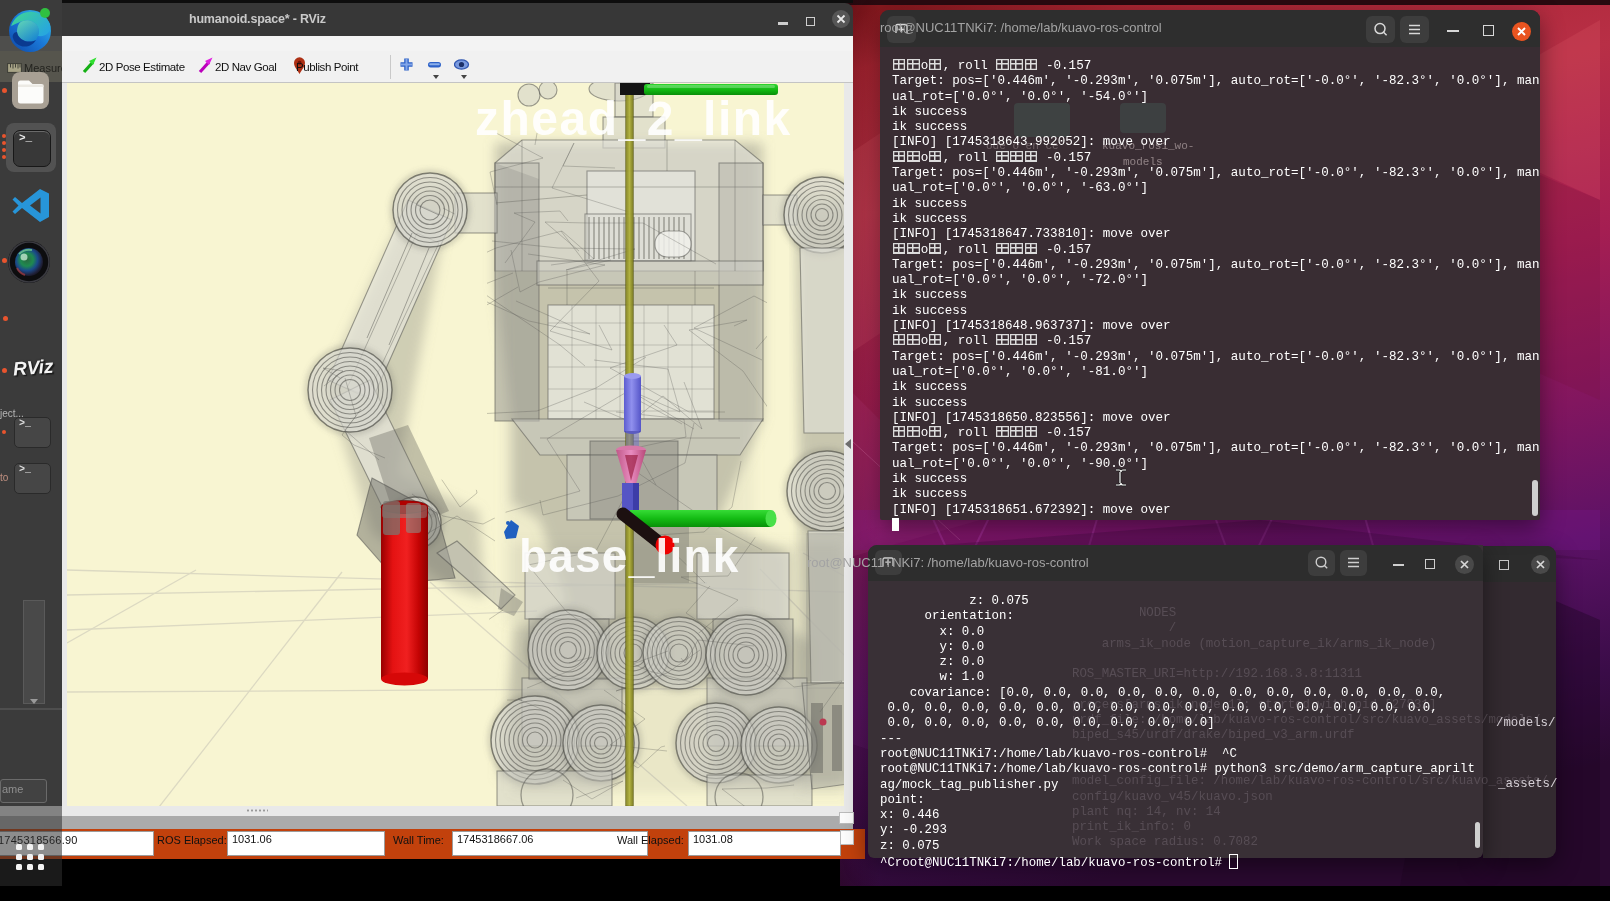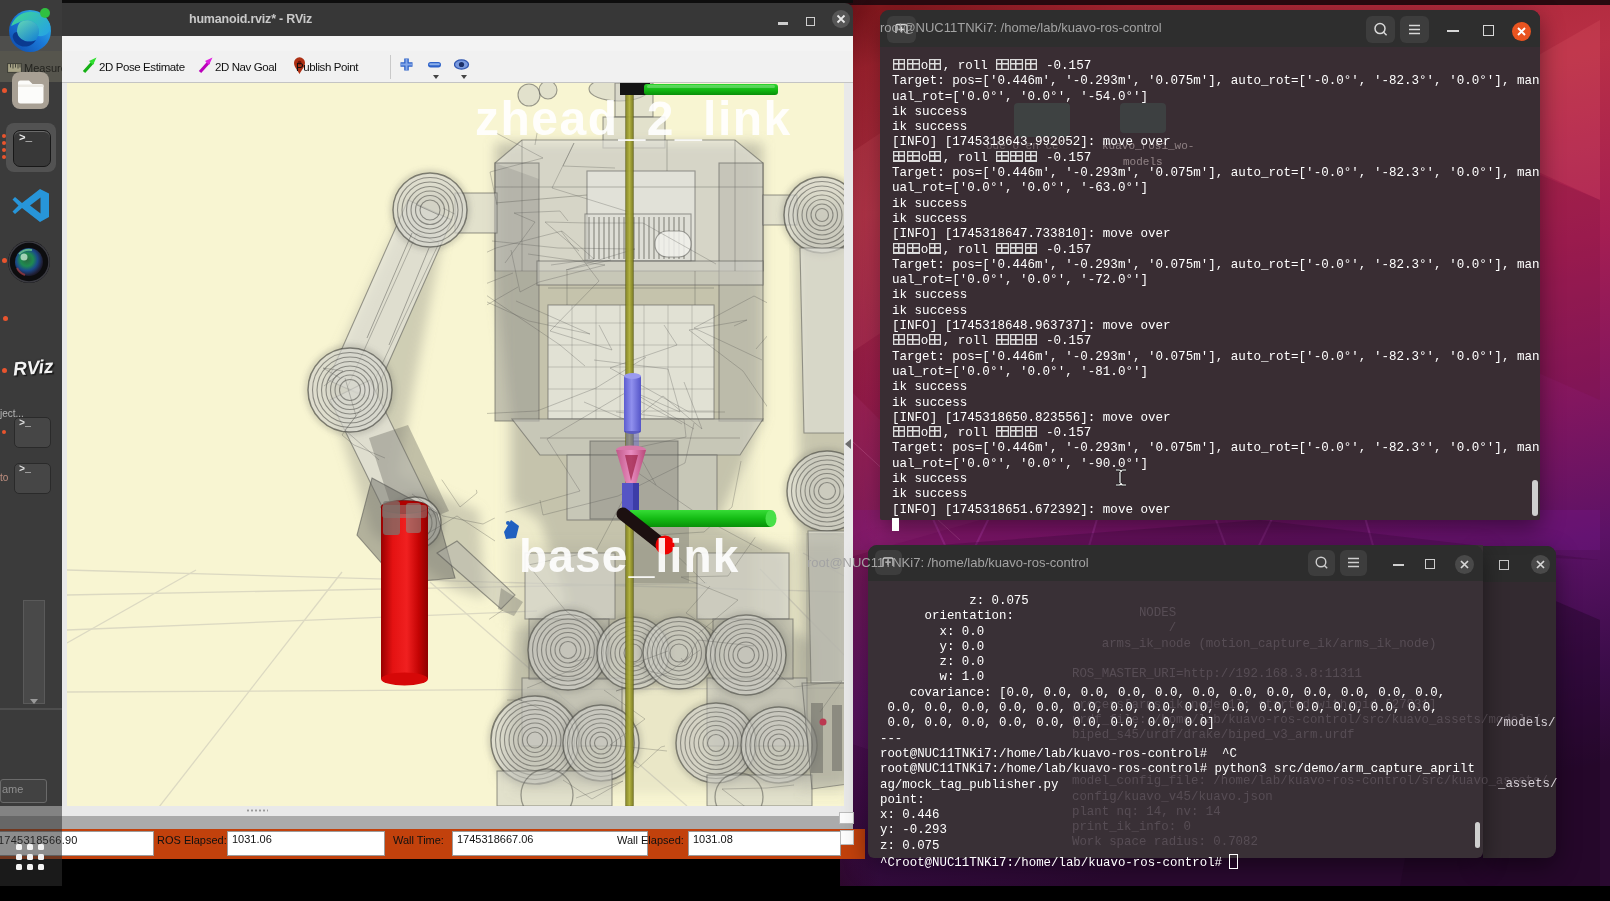--- a/index.html
+++ b/index.html
@@ -72,21 +72,21 @@
 <polygon points="100,545 420,520 760,560 420,545" fill="rgba(60,10,60,.3)"></polygon>
 <polygon points="620,560 760,620 760,886 560,886" fill="rgba(30,5,35,.4)"></polygon>
 <polygon points="0,560 120,600 60,760 0,740" fill="rgba(150,60,170,.10)"></polygon>
 <line x1="60" y1="300" x2="200" y2="80" stroke="rgba(255,150,150,.22)" stroke-width="1"></line>
 <line x1="0" y1="430" x2="120" y2="540" stroke="rgba(255,170,220,.2)" stroke-width="1"></line>
 </svg></div>
 
 <div id="rviz" class="abs">
  <div class="abs" style="left:0;top:0;width:853px;height:3px;background:#0d0d0d"></div>
  <div id="rvtitle" class="abs">
-      <span class="t">humanoid.rviz* - RViz</span>
+      <span class="t">humanoid.space* - RViz</span>
   <div class="abs" style="left:778px;top:19px;width:10px;height:2.5px;background:#cecece"></div>
   <div class="abs" style="left:806px;top:14px;width:7px;height:7px;border:1.5px solid #cecece"></div>
   <div class="abs" style="left:832px;top:7px;width:18px;height:18px;border-radius:50%;background:#565656"><svg width="18" height="18">
           <path d="M5.5 5.5 L12.5 12.5 M12.5 5.5 L5.5 12.5" stroke="#e8e8e8" stroke-width="1.8"></path>
         </svg></div>
  </div>
  <div id="rvmenu" class="abs"></div>
  <div id="rvtool" class="abs">
   <svg class="abs" style="left:81px;top:57px;left:81px;top:5px" width="17" height="19">
         <path d="M3 16 L12 6" stroke="#15b015" stroke-width="3.2" fill="none"></path>

